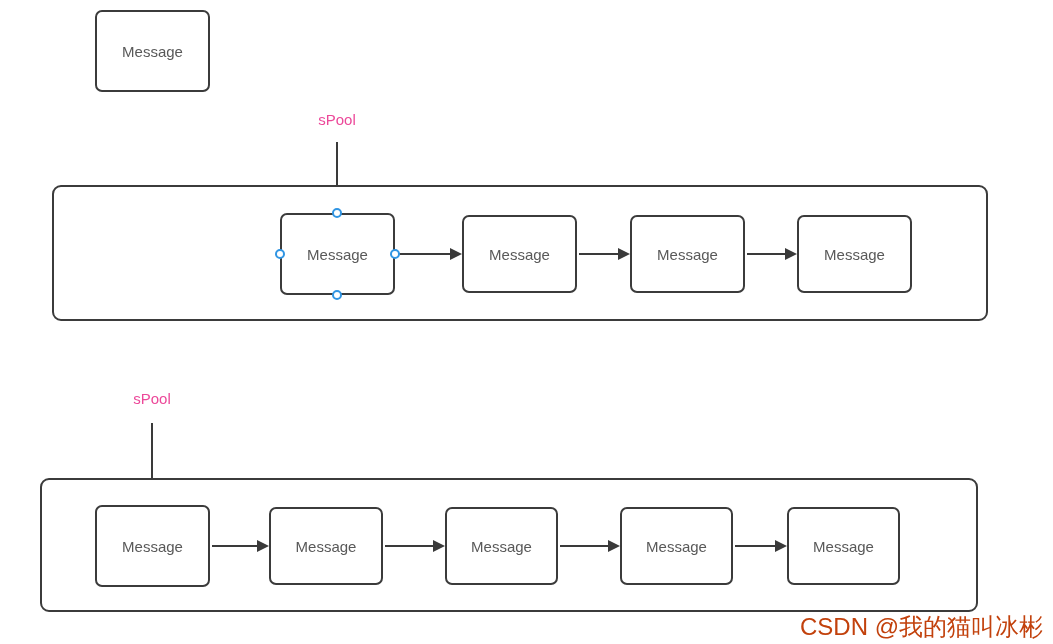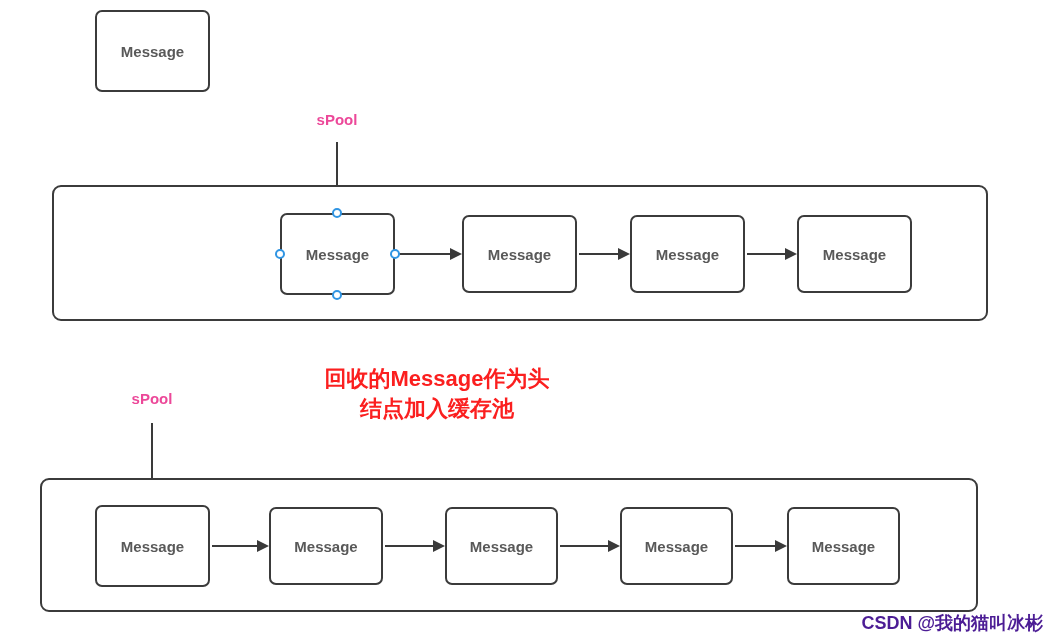--- a/index.html
+++ b/index.html
@@ -2,21 +2,20 @@
 <html><head>
 <meta charset="utf-8">
 <style>
   html,body{margin:0;padding:0;background:#ffffff;}
   .canvas{
     position:relative;
     width:1053px;height:644px;
     background:#ffffff;
     font-family:"Liberation Sans", sans-serif;
     overflow:hidden;
-    font-weight:bold;
   }
   .node{
     position:absolute;
     box-sizing:border-box;
     background:#ffffff;
     border:2px solid #3b3b3b;
     border-radius:7px;
     display:flex;align-items:center;justify-content:center;
     color:#595959;
     font-size:15px;
@@ -77,22 +76,22 @@
     left:287px;top:364px;
     width:300px;
     text-align:center;
     color:#fb1f1f;
     font-size:22px;
     line-height:30px;
   }
   .watermark{
     position:absolute;
     right:10px;top:611px;
-    color:#4c1d95;
-    font-size:18px;
+    color:#c2410c;
+    font-size:24px;
     white-space:nowrap;
   }
 </style>
 </head>
 <body>
 
 <div class="canvas">
 
   <div class="node" style="left:95px;top:10px;width:115px;height:82px">
     <span>Message</span>
@@ -119,24 +118,20 @@
     <span>Message</span>
   </div>
   <div class="node" style="left:797px;top:215px;width:115px;height:78px">
     <span>Message</span>
   </div>
 
   <div class="h-arrow" style="left:399px;top:253px;width:51px"></div>
   <div class="h-arrow" style="left:579px;top:253px;width:39px"></div>
   <div class="h-arrow" style="left:747px;top:253px;width:38px"></div>
 
-  <div class="red-note">
-    <div>回收的Message作为头</div>
-    <div>结点加入缓存池</div>
-  </div>
 
   <div class="spool" style="left:112px;top:390px">sPool</div>
   <div class="v-arrow" style="left:151px;top:423px;height:68px"></div>
 
   <div class="pool" style="left:40px;top:478px;width:938px;height:134px"></div>
 
   <div class="node" style="left:95px;top:505px;width:115px;height:82px;z-index:2">
     <span>Message</span>
   </div>
   <div class="node" style="left:269px;top:507px;width:114px;height:78px">

